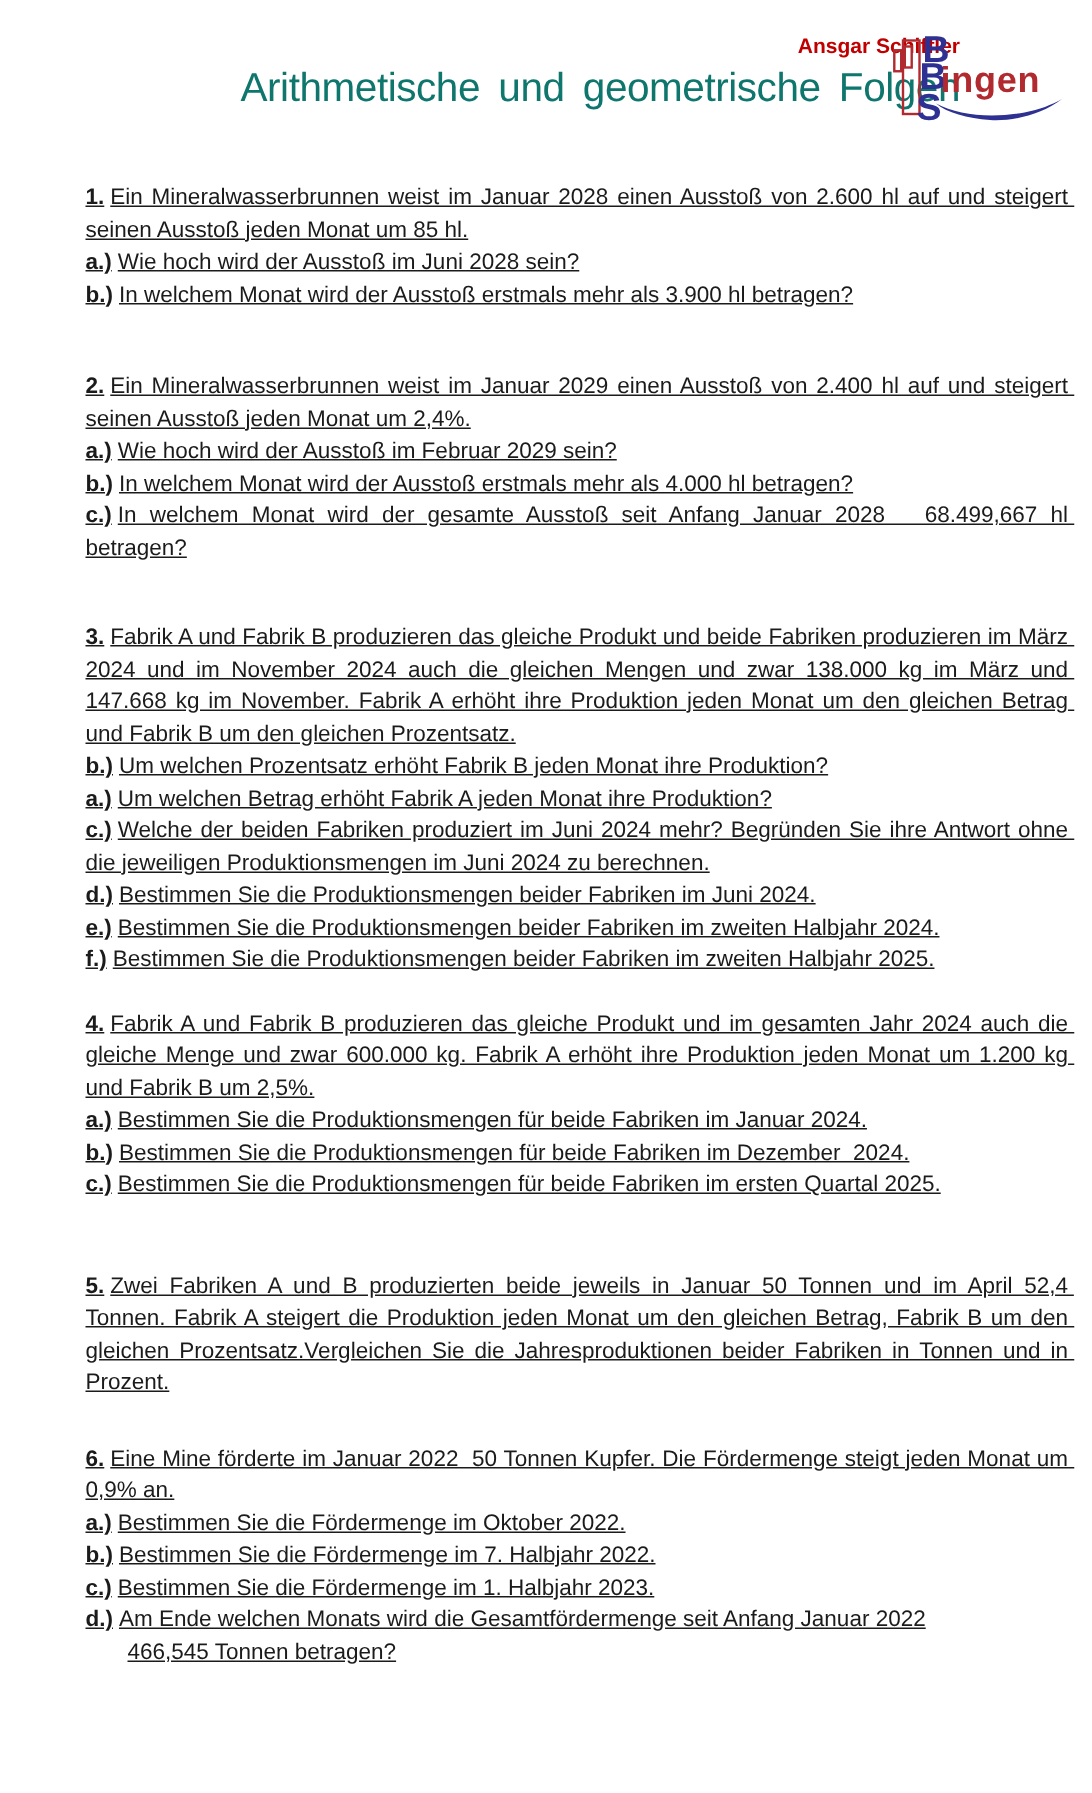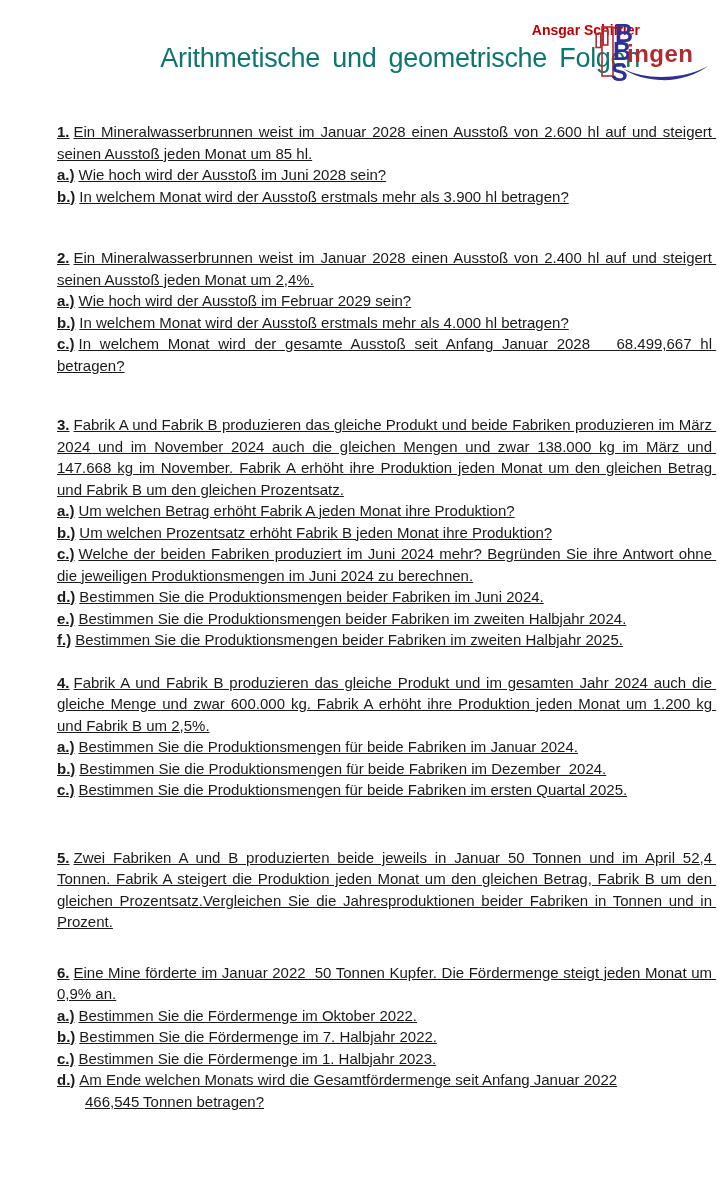--- a/index.html
+++ b/index.html
@@ -75,29 +75,29 @@
     </div>
   </div>
 
   <div class="problems">
       <div class="problem">
         <p class="intro"><b class="num">1.</b><span>Ein Mineralwasserbrunnen weist im Januar 2028 einen Ausstoß von 2.600 hl auf und steigert seinen Ausstoß jeden Monat um 85 hl.</span></p>
         <p class="part"><b class="plabel">a.)</b><span>Wie hoch wird der Ausstoß im Juni 2028 sein?</span></p>
         <p class="part"><b class="plabel">b.)</b><span>In welchem Monat wird der Ausstoß erstmals mehr als 3.900 hl betragen?</span></p>
       </div>
       <div class="problem">
-        <p class="intro"><b class="num">2.</b><span>Ein Mineralwasserbrunnen weist im Januar 2028 einen Ausstoß von 2.400 hl auf und steigert seinen Ausstoß jeden Monat um 2,4%.</span></p>
+        <p class="intro"><b class="num">2.</b><span>Ein Mineralwasserbrunnen weist im Januar 2029 einen Ausstoß von 2.400 hl auf und steigert seinen Ausstoß jeden Monat um 2,4%.</span></p>
         <p class="part"><b class="plabel">a.)</b><span>Wie hoch wird der Ausstoß im Februar 2029 sein?</span></p>
         <p class="part"><b class="plabel">b.)</b><span>In welchem Monat wird der Ausstoß erstmals mehr als 4.000 hl betragen?</span></p>
         <p class="part"><b class="plabel">c.)</b><span>In welchem Monat wird der gesamte Ausstoß seit Anfang Januar 2028   68.499,667 hl betragen?</span></p>
       </div>
       <div class="problem">
         <p class="intro"><b class="num">3.</b><span>Fabrik A und Fabrik B produzieren das gleiche Produkt und beide Fabriken produzieren im März 2024 und im November 2024 auch die gleichen Mengen und zwar 138.000 kg im März und 147.668 kg im November. Fabrik A erhöht ihre Produktion jeden Monat um den gleichen Betrag und Fabrik B um den gleichen Prozentsatz.</span></p>
+        <p class="part"><b class="plabel">b.)</b><span>Um welchen Prozentsatz erhöht Fabrik B jeden Monat ihre Produktion?</span></p>
         <p class="part"><b class="plabel">a.)</b><span>Um welchen Betrag erhöht Fabrik A jeden Monat ihre Produktion?</span></p>
-        <p class="part"><b class="plabel">b.)</b><span>Um welchen Prozentsatz erhöht Fabrik B jeden Monat ihre Produktion?</span></p>
         <p class="part"><b class="plabel">c.)</b><span>Welche der beiden Fabriken produziert im Juni 2024 mehr? Begründen Sie ihre Antwort ohne die jeweiligen Produktionsmengen im Juni 2024 zu berechnen.</span></p>
         <p class="part"><b class="plabel">d.)</b><span>Bestimmen Sie die Produktionsmengen beider Fabriken im Juni 2024.</span></p>
         <p class="part"><b class="plabel">e.)</b><span>Bestimmen Sie die Produktionsmengen beider Fabriken im zweiten Halbjahr 2024.</span></p>
         <p class="part"><b class="plabel">f.)</b><span>Bestimmen Sie die Produktionsmengen beider Fabriken im zweiten Halbjahr 2025.</span></p>
       </div>
       <div class="problem">
         <p class="intro"><b class="num">4.</b><span>Fabrik A und Fabrik B produzieren das gleiche Produkt und im gesamten Jahr 2024 auch die gleiche Menge und zwar 600.000 kg. Fabrik A erhöht ihre Produktion jeden Monat um 1.200 kg und Fabrik B um 2,5%.</span></p>
         <p class="part"><b class="plabel">a.)</b><span>Bestimmen Sie die Produktionsmengen für beide Fabriken im Januar 2024.</span></p>
         <p class="part"><b class="plabel">b.)</b><span>Bestimmen Sie die Produktionsmengen für beide Fabriken im Dezember  2024.</span></p>
         <p class="part"><b class="plabel">c.)</b><span>Bestimmen Sie die Produktionsmengen für beide Fabriken im ersten Quartal 2025.</span></p>

